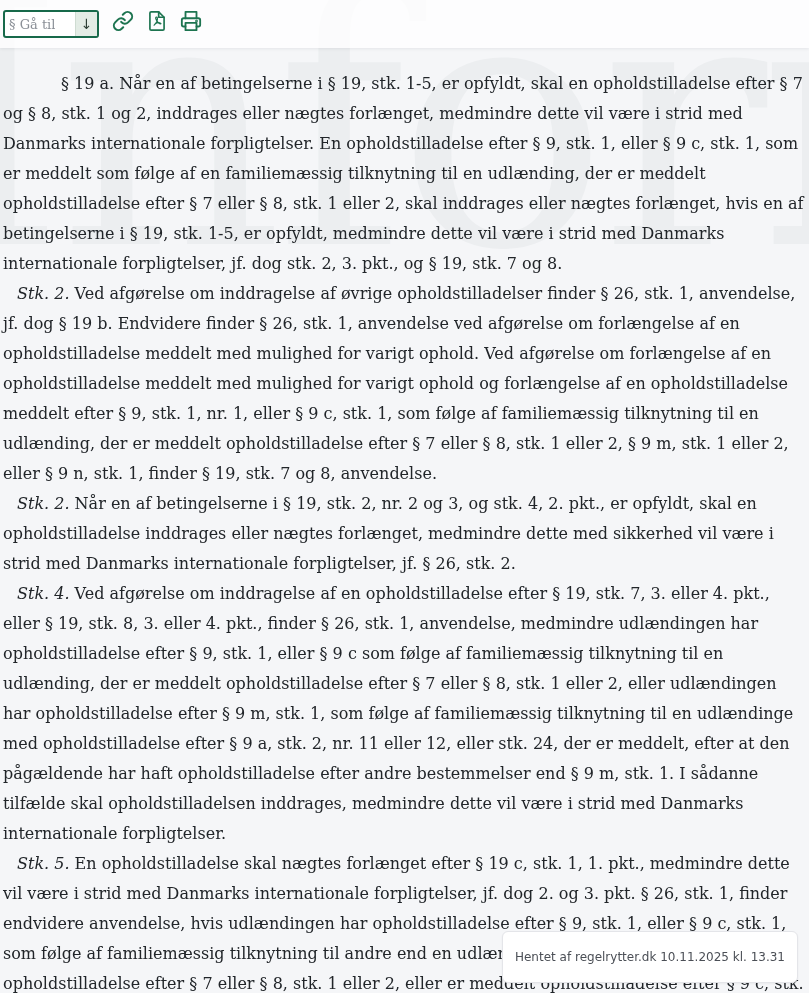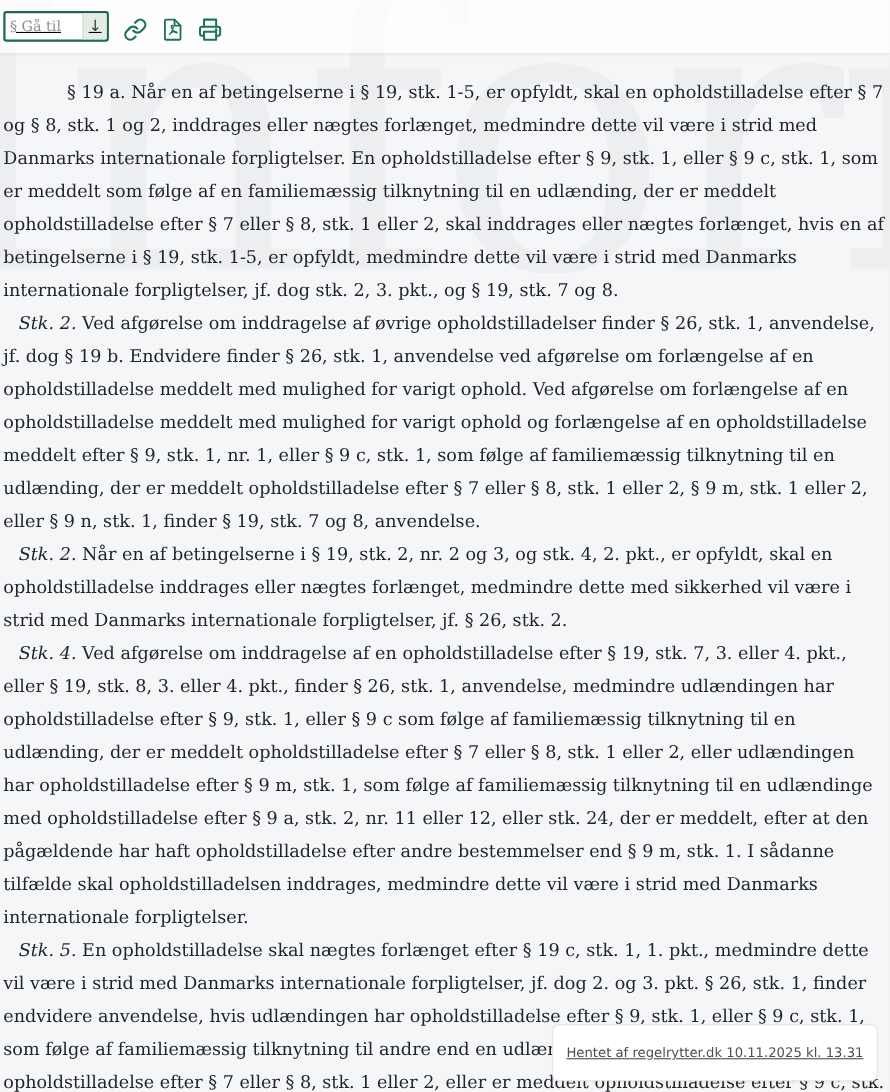--- a/index.html
+++ b/index.html
@@ -43,23 +43,22 @@
     padding: 0 10px 0 3px;
     box-sizing: border-box;
   }
   .doc-title {
     font-size: 20px;
     color: #141c28;
     letter-spacing: 0.2px;
   }
   .header-controls {
     display: flex;
-    align-items: flex-end;
+    align-items: flex-start;
     gap: 13px;
-    text-decoration: underline;
   }
   .goto-group {
     display: flex;
     align-items: stretch;
     border: 2px solid #17694a;
     border-radius: 3px;
     background: #ffffff;
     height: 24px;
     overflow: hidden;
   }
@@ -125,21 +124,20 @@
     z-index: 3;
     background: #ffffff;
     border: 1px solid #e4e5e9;
     border-radius: 6px;
     box-shadow: 0 1px 2px rgba(30,35,45,0.05);
     padding: 18px 12px;
     font-family: "DejaVu Sans", "Liberation Sans", sans-serif;
     font-size: 12px;
     color: #4b4f56;
     white-space: nowrap;
-    text-decoration: underline;
   }
 </style>
 </head>
 <body>
 
 <div class="page">
 
   <div class="watermark">Informa</div>
 
   <header class="header">

